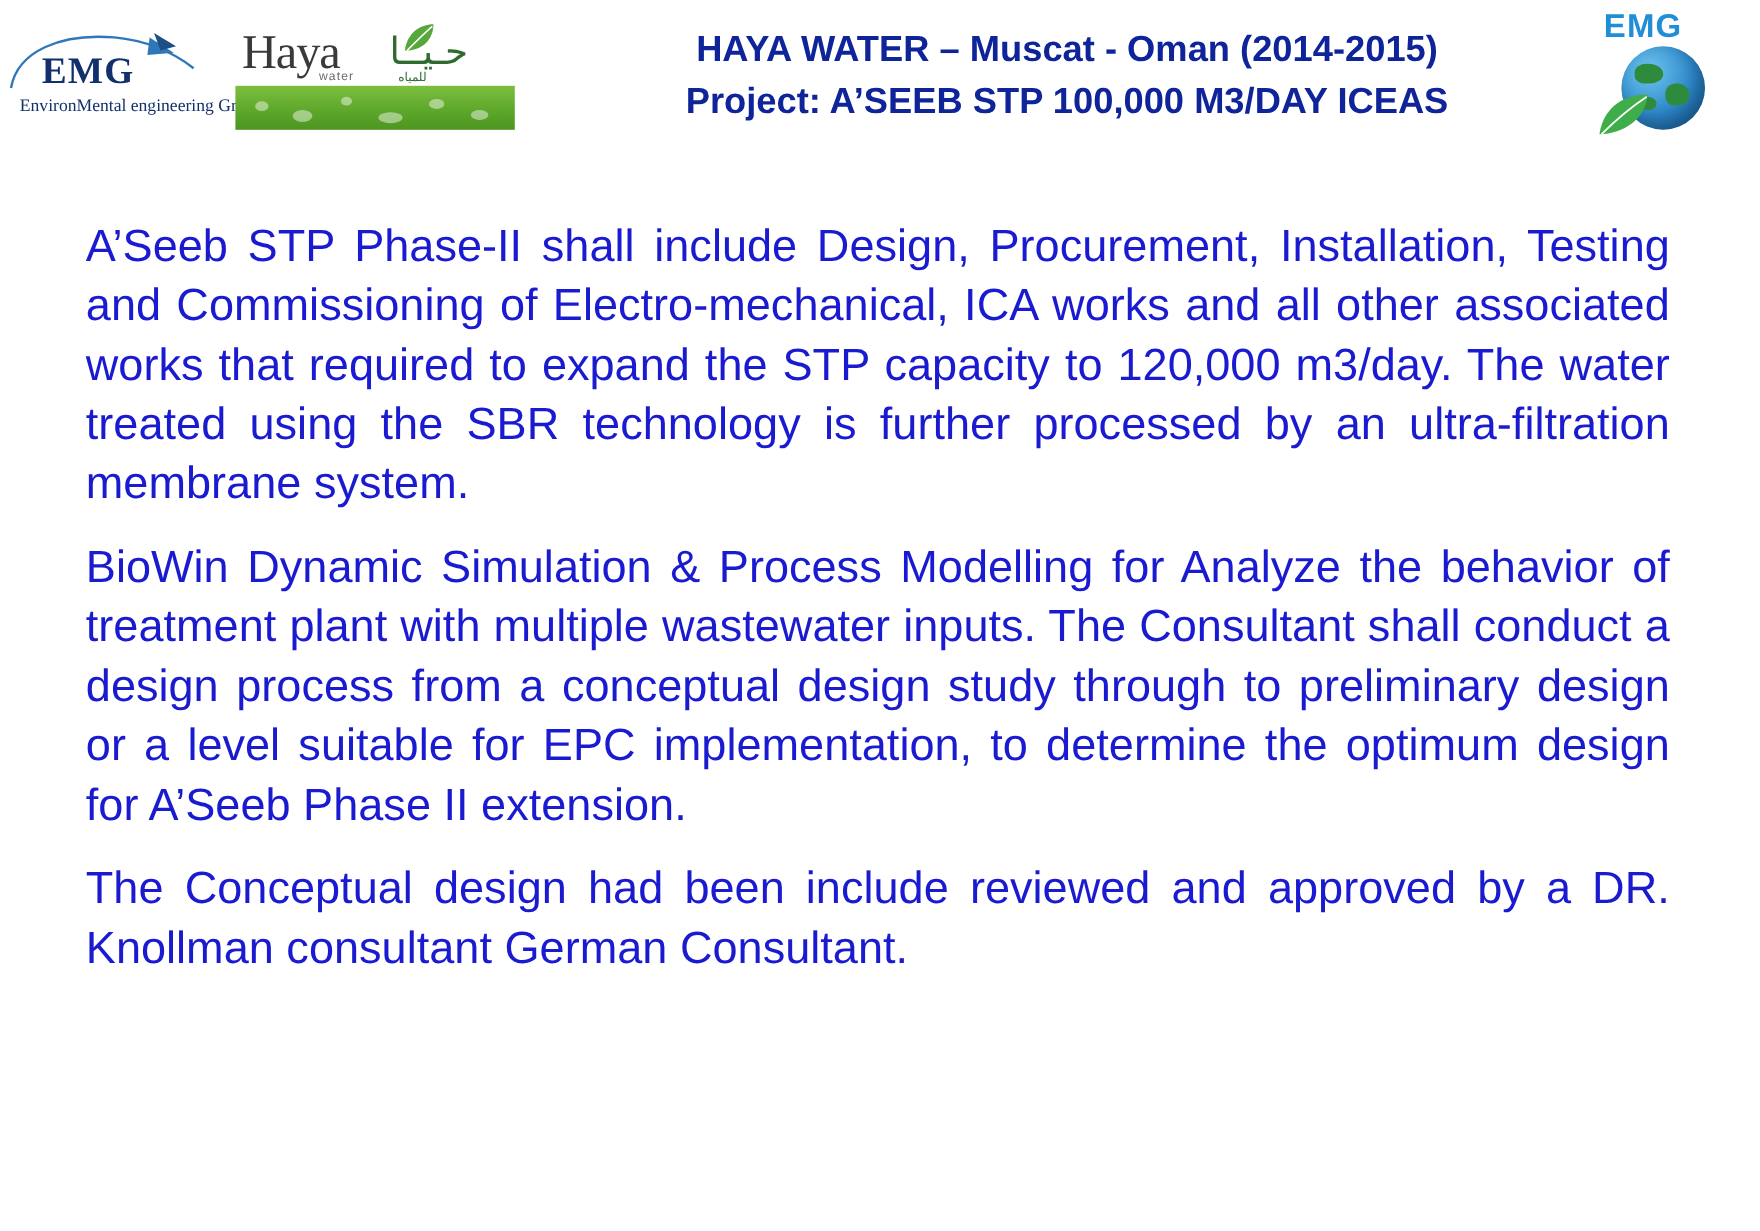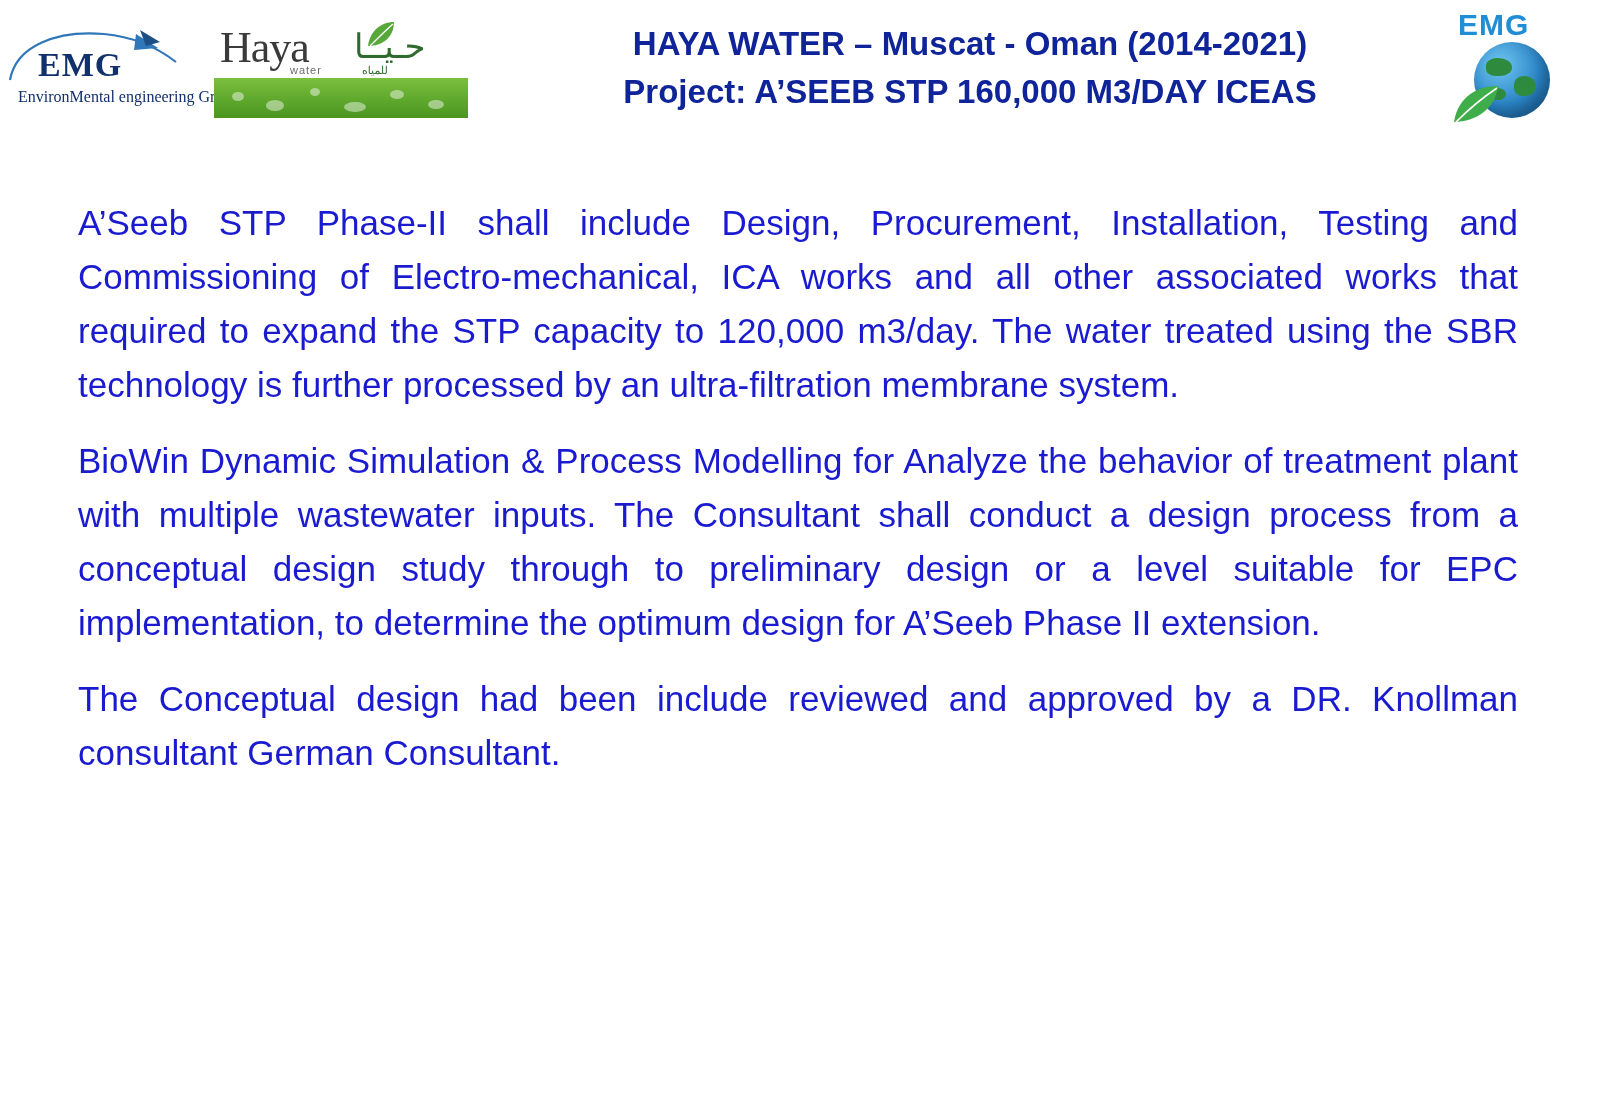--- a/index.html
+++ b/index.html
@@ -187,21 +187,21 @@
   
   .content {
     position: absolute;
     left: 78px;
     top: 196px;
     width: 1440px;
   }
   .para {
     color: #1a1ad0;
     font-family: "Liberation Sans", sans-serif;
-    font-size: 35px;
+    font-size: 41px;
     line-height: 54px;
     text-align: justify;
     margin: 0 0 22px 0;
   }
   .para.last {
     text-align: justify;
   }
   .para:last-child { margin-bottom: 0; }
 </style>
 </head>
@@ -234,22 +234,22 @@
       <span class="blob" style="left:18px; top:14px; width:12px; height:9px;"></span>
       <span class="blob" style="left:52px; top:22px; width:18px; height:11px;"></span>
       <span class="blob" style="left:96px; top:10px; width:10px; height:8px;"></span>
       <span class="blob" style="left:130px; top:24px; width:22px; height:10px;"></span>
       <span class="blob" style="left:176px; top:12px; width:14px; height:9px;"></span>
       <span class="blob" style="left:214px; top:22px; width:16px; height:9px;"></span>
     </div>
   </div>
 
   <div class="title-block">
-    <div class="title-line">HAYA WATER – Muscat - Oman (2014-2021)</div>
-    <div class="title-line">Project: A’SEEB STP 160,000 M3/DAY ICEAS</div>
+    <div class="title-line">HAYA WATER – Muscat - Oman (2014-2015)</div>
+    <div class="title-line">Project: A’SEEB STP 100,000 M3/DAY ICEAS</div>
   </div>
 
   <div class="emg-right">
     <div class="emg-rword">EMG</div>
     <div class="globe">
       <span class="continent" style="left:12px; top:16px; width:26px; height:18px;"></span>
       <span class="continent" style="left:40px; top:34px; width:22px; height:20px;"></span>
       <span class="continent" style="left:16px; top:46px; width:16px; height:12px;"></span>
     </div>
     <svg class="leaf-r" viewBox="0 0 48 44">

